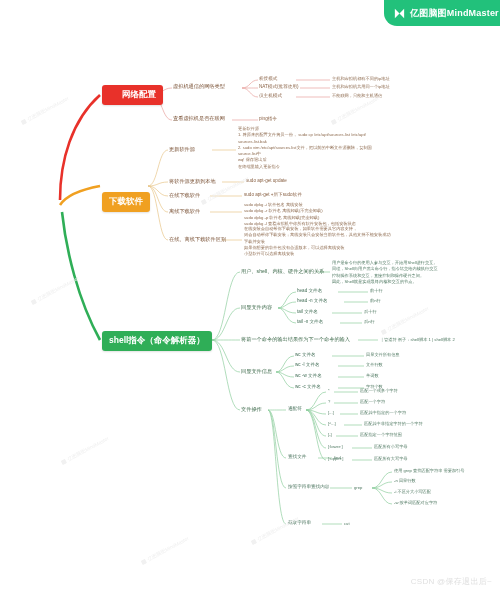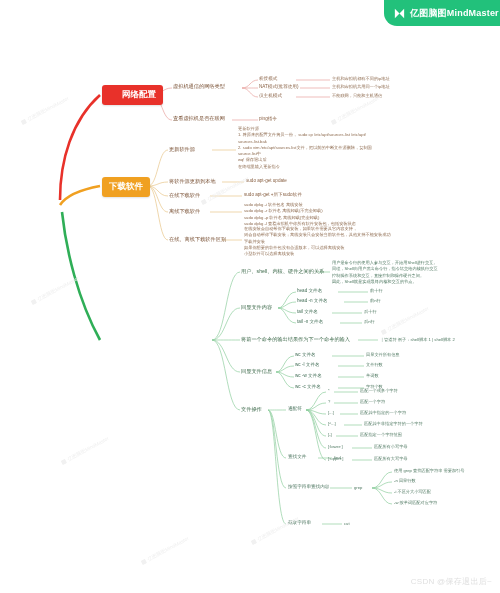--- a/index.html
+++ b/index.html
@@ -236,21 +236,21 @@
   <div class="node lvl3 warm" style="left:259px;top:76px;">桥接模式</div>
   <div class="node lvl3 warm" style="left:259px;top:84px;">NAT模式(推荐使用)</div>
   <div class="node lvl3 warm" style="left:259px;top:93px;">仅主机模式</div>
 
   <div class="node lvl4 warm" style="left:332px;top:76px;">主机和虚拟机都有不同的ip地址</div>
   <div class="node lvl4 warm" style="left:332px;top:84px;">主机和虚拟机共用同一个ip地址</div>
   <div class="node lvl4 warm" style="left:332px;top:93px;">不能联网，只能和主机通信</div>
 
   <div class="node lvl3 warm" style="left:259px;top:116px;">ping指令</div>
 
-  <div class="node lvl1 orange" style="left:102px;top:177px;">下载软件</div>
+  <div class="node lvl1 orange" style="left:102px;top:192px;">下载软件</div>
 
   <div class="node lvl2 warm" style="left:169px;top:146px;">更新软件源</div>
   <div class="node lvl4 warm multiline" style="left:238px;top:126px;">更新软件源
 1. 将原来的配置文件拷贝一份， sudo cp /etc/apt/sources.list /etc/apt/
 sources.list.bak
 2. sudo vim /etc/apt/sources.list文件，把以前的中断文件源删除，复制国
 source.list中
 wq! 保存退出后
 在终端里输入更新指令</div>
 
@@ -266,20 +266,21 @@
 sudo dpkg -p 软件名         离线卸载(完全卸载)
 sudo dpkg -l                查看虚拟机中你所有软件安装包，包括安装状态</div>
 
   <div class="node lvl2 warm" style="left:169px;top:236px;">在线、离线下载软件区别</div>
   <div class="node lvl4 warm multiline" style="left:244px;top:226px;">在线安装会自动帮你下载安装，如果软件需要其它内容支持，
 则会自动帮你下载安装；离线安装只会安装当前软件包，其他支持不能安装成功
 下载并安装
 如果你想要的软件包没有合适版本，可以选择离线安装
 小型软件可以选择离线安装</div>
 
+  <div class="node lvl1 green" style="left:102px;top:331px;">shell指令（命令解析器）</div>
 
   <div class="node lvl2 cool" style="left:241px;top:268px;">用户、shell、内核、硬件之间的关系</div>
   <div class="node lvl4 cool multiline" style="left:332px;top:260px;">用户是命令行的使用人参与交互，开始用Shell进行交互。
 同理，Shell向用户发出命令行，指令转交给内核执行交互
 控制操作系统和交互，直接控制和操作硬件之间。
 因此，Shell就是实现最终内核和交互的节点。</div>
 
   <div class="node lvl2 cool" style="left:241px;top:304px;">回显文件内容</div>
   <div class="node lvl3 cool" style="left:297px;top:288px;">head 文件名</div>
   <div class="node lvl3 cool" style="left:297px;top:298px;">head -n 文件名</div>

